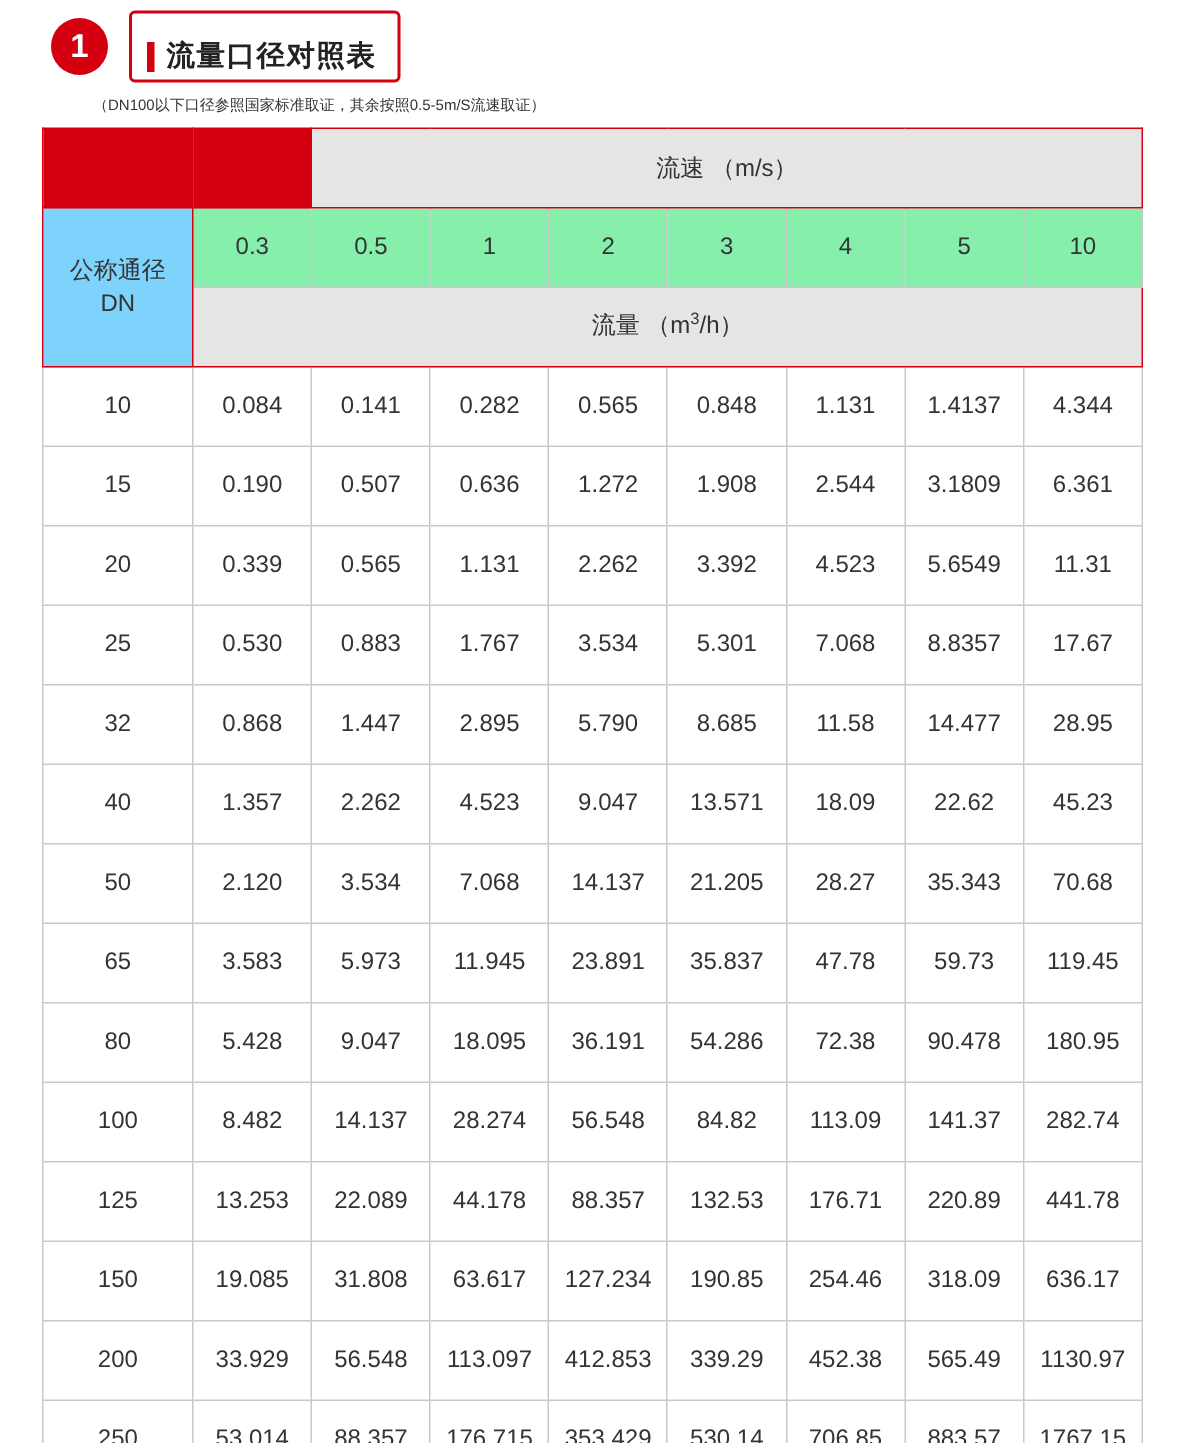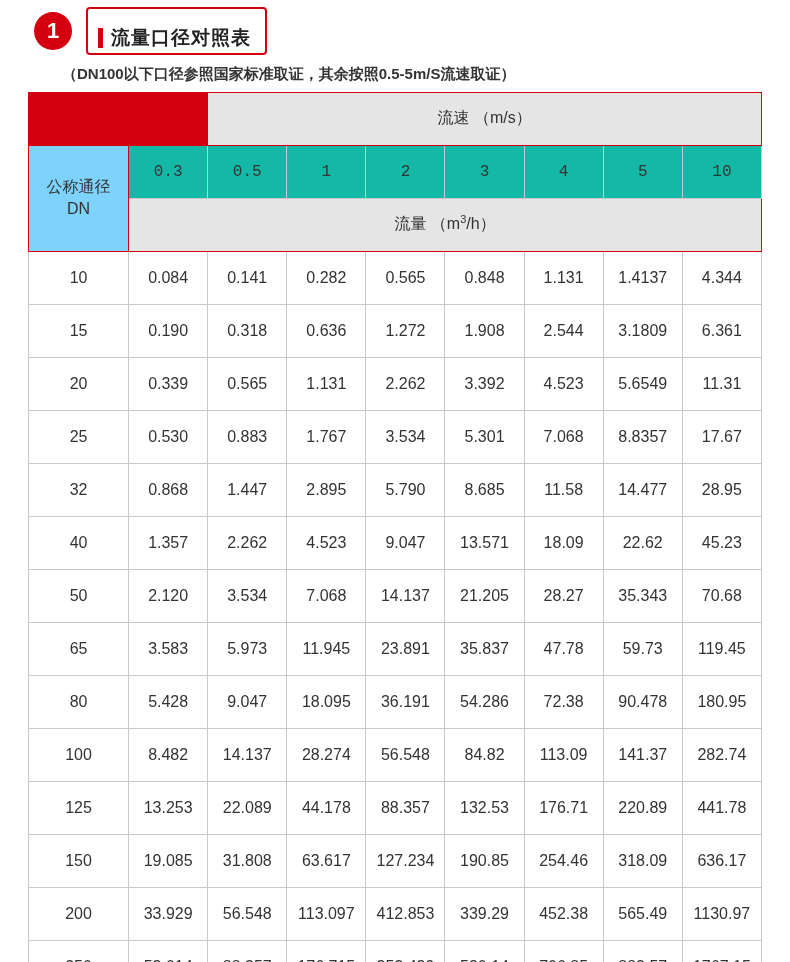--- a/index.html
+++ b/index.html
@@ -61,25 +61,24 @@
   .title-text {
     font-size: 19px;
     font-weight: bold;
     color: #222222;
     letter-spacing: 1px;
     line-height: 1;
   }
 
   
   .subtitle {
-    font-size: 15px;
+    font-size: 10px;
     color: #333333;
     margin: 10px 0 8px 34px;
     line-height: 1.3;
-    font-weight: bold;
   }
 
   
   table.flow {
     border-collapse: collapse;
     width: 734px;
     margin-left: 0px;
     table-layout: fixed;
   }
   table.flow td, table.flow th {
@@ -97,25 +96,24 @@
     color: #ffffff;
     border: 1px solid #d5000f !important;
     font-weight: bold;
     font-size: 17px;
   }
   .hd-blank {
     background: #d5000f;
     border: 1px solid #d5000f !important;
   }
   .hd-speed-val {
-    background: #14b8a6;
+    background: #86efac;
     color: #333333;
     font-size: 17px;
     border: 1px solid #c9c9c9 !important;
-    font-family: Liberation Mono, monospace;
   }
   .dn-cell {
     background: #7dd3fc;
     color: #ffffff;
     border: 1px solid #d5000f !important;
     font-weight: bold;
     font-size: 16px;
     line-height: 1.35;
     width: 100px;
   }
@@ -190,21 +188,21 @@
         <td>0.282</td>
         <td>0.565</td>
         <td>0.848</td>
         <td>1.131</td>
         <td>1.4137</td>
         <td>4.344</td>
       </tr>
       <tr>
         <td class="row-head">15</td>
         <td>0.190</td>
-        <td>0.318</td>
+        <td>0.507</td>
         <td>0.636</td>
         <td>1.272</td>
         <td>1.908</td>
         <td>2.544</td>
         <td>3.1809</td>
         <td>6.361</td>
       </tr>
       <tr>
         <td class="row-head">20</td>
         <td>0.339</td>

